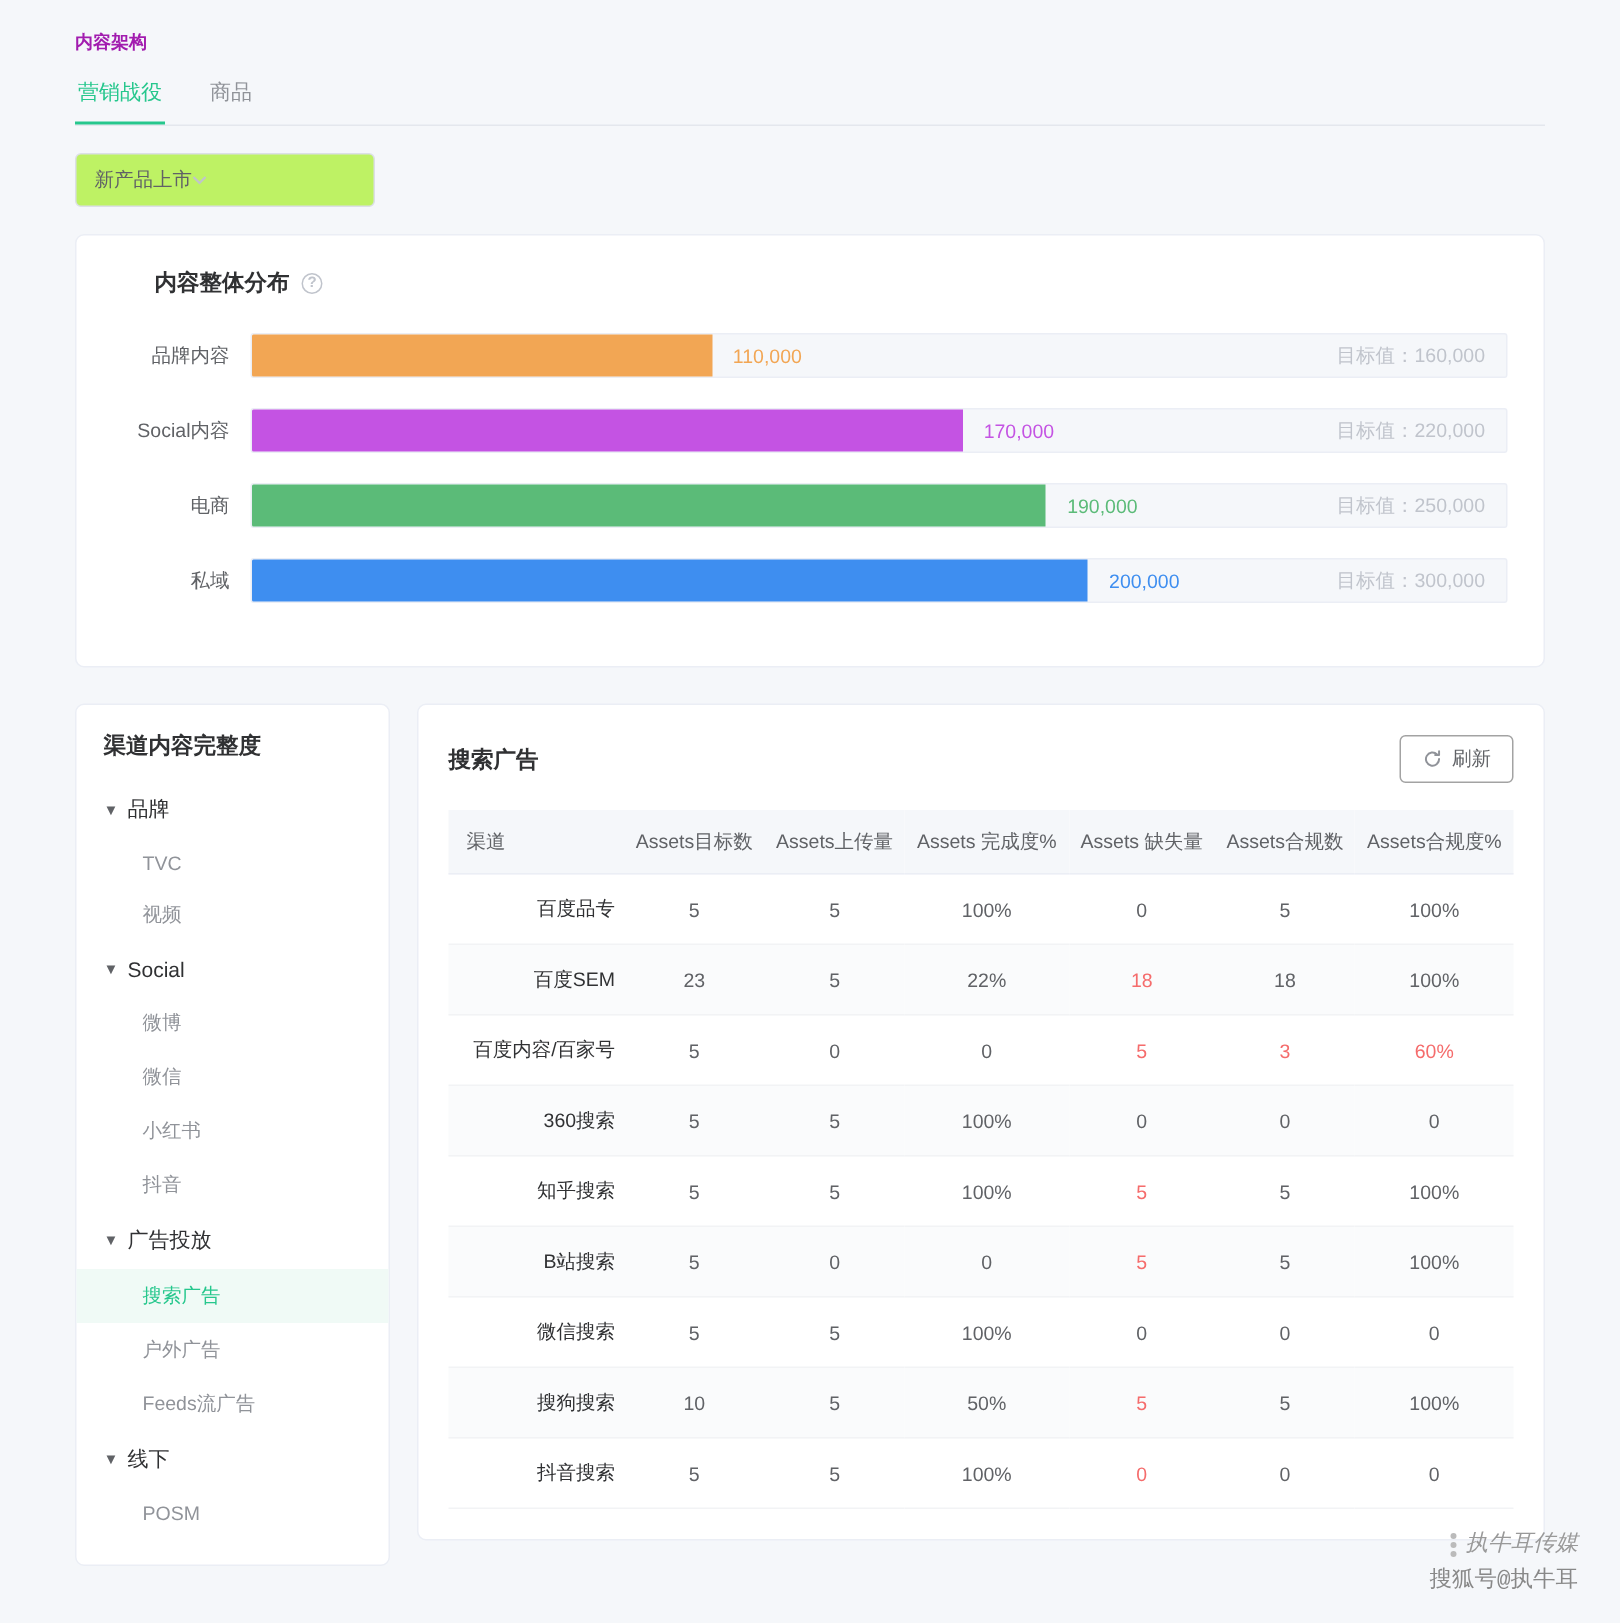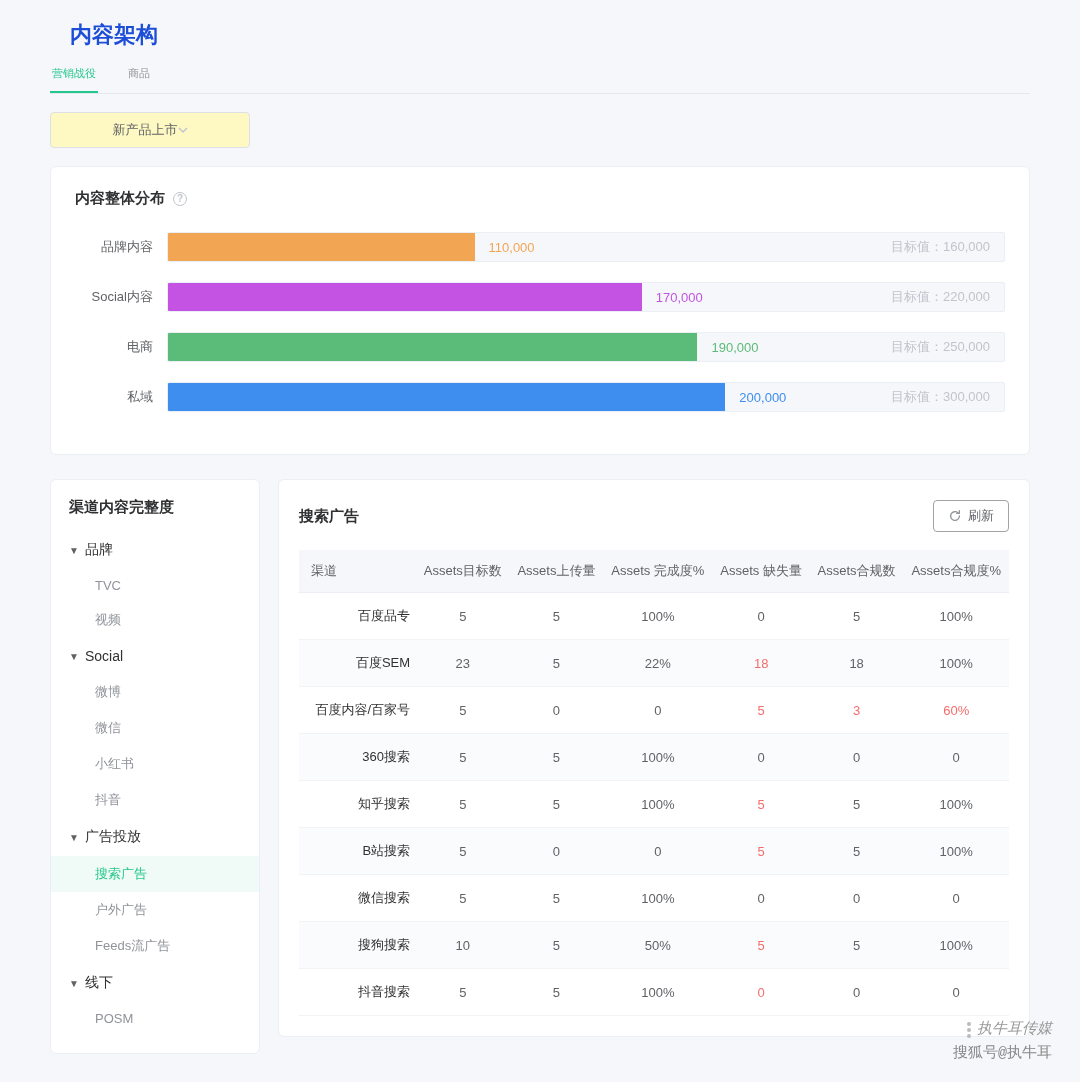--- a/index.html
+++ b/index.html
@@ -5,52 +5,51 @@
     * { box-sizing: border-box; margin: 0; padding: 0; }
     body {
       font-family: -apple-system, BlinkMacSystemFont, "Segoe UI", "PingFang SC", "Hiragino Sans GB", "Microsoft YaHei", sans-serif;
       background: #f5f7fa;
       color: #303133;
       font-size: 14px;
       width: 1080px;
       padding: 20px 50px;
     }
     .page-title {
-      font-size: 22px;
+      font-size: 12px;
       font-weight: 600;
       margin-bottom: 16px;
-      color: #1d4ed8;
-      margin-left: 20px;
+      color: #a21caf;
     }
     .tabs {
       display: flex;
       gap: 28px;
       border-bottom: 1px solid #e4e7ed;
       margin-bottom: 18px;
     }
     .tab {
       padding: 0 2px 10px 2px;
       color: #909399;
       cursor: pointer;
-      font-size: 11px;
+      font-size: 14px;
     }
     .tab.active {
       color: #26c78d;
       border-bottom: 2px solid #26c78d;
       font-weight: 500;
     }
     .select-box {
       display: inline-flex;
       align-items: center;
-      justify-content: center;
+      justify-content: flex-start;
       width: 200px;
       border: 1px solid #dcdfe6;
       border-radius: 4px;
       padding: 8px 12px;
-      background: #fef9c3;
+      background: #bef264;
       color: #606266;
       cursor: pointer;
       margin-bottom: 18px;
       font-size: 13px;
     }
     .chevron {
       width: 10px; height: 10px;
       color: #c0c4cc;
     }
     .card {
@@ -60,20 +59,21 @@
       padding: 22px 24px;
       margin-bottom: 24px;
     }
     .card-title {
       font-size: 15px;
       font-weight: 600;
       margin-bottom: 24px;
       display: flex;
       align-items: center;
       gap: 8px;
+      margin-left: 28px;
     }
     .info-icon {
       width: 14px; height: 14px;
       border: 1px solid #c0c4cc;
       border-radius: 50%;
       color: #c0c4cc;
       font-size: 10px;
       display: inline-flex;
       align-items: center;
       justify-content: center;

